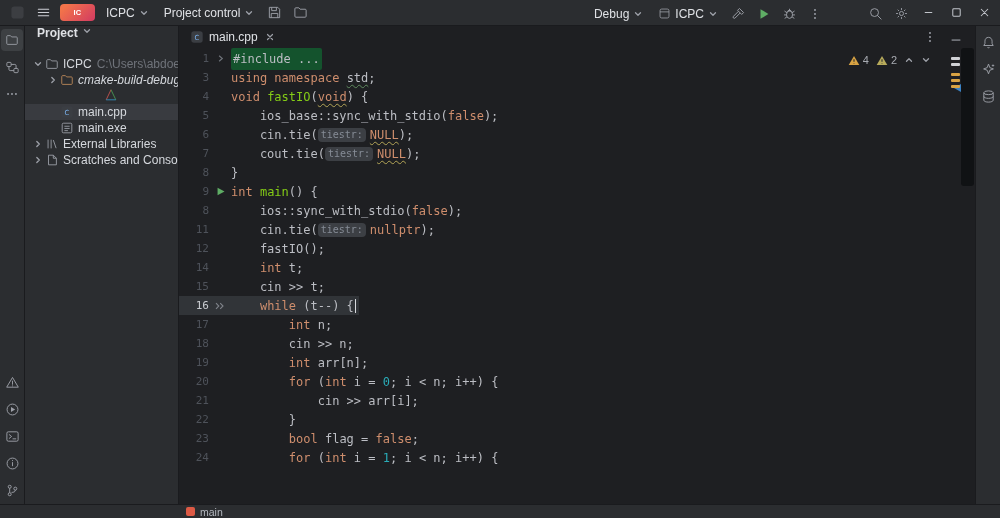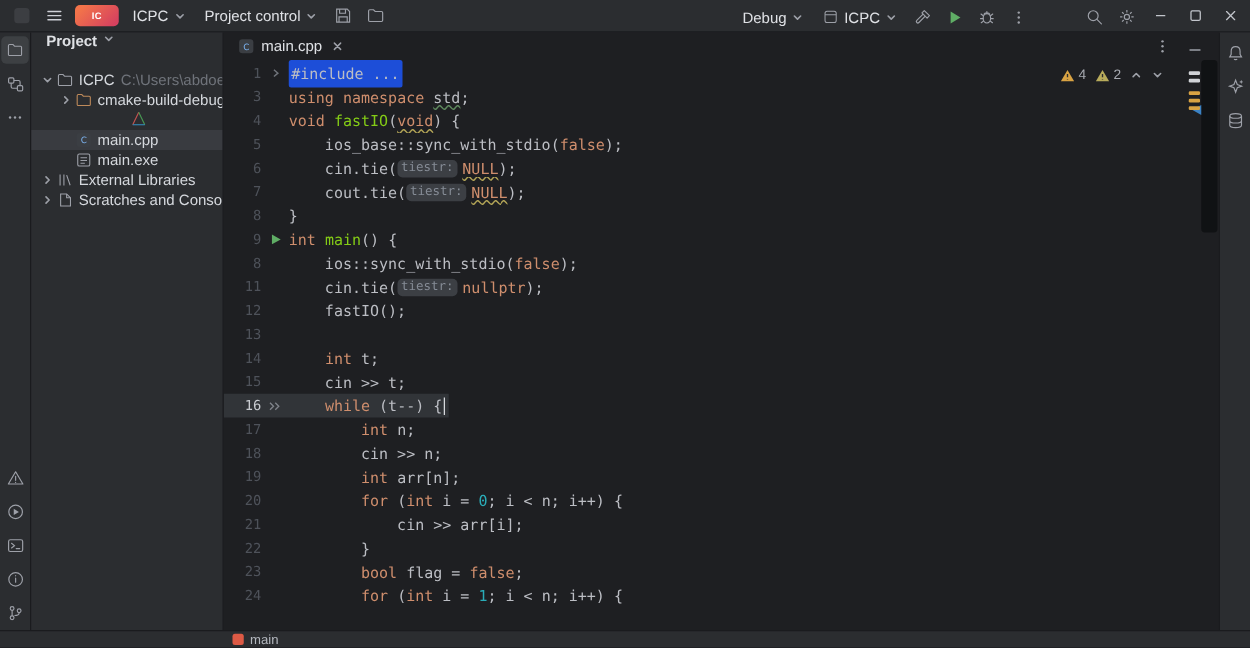--- a/index.html
+++ b/index.html
@@ -41,21 +41,21 @@
 .line.cur{width:max-content;background:#313438;padding-right:3px}
 .ln{flex:none;width:30px;text-align:right;color:#4e525a;font-size:11px;font-family:"DejaVu Sans Mono",monospace}
 .line.cur .ln{color:#c9ccd1}
 .gut{flex:none;width:22px;display:flex;align-items:center;justify-content:center}
 .src{white-space:pre;display:flex;align-items:center}
 .tk{white-space:pre}
 .tk.d{color:#bcbec4}
 .tk.k{color:#cf8e6d}
 .tk.fn{color:#84cc16}
 .tk.num{color:#2aacb8}
-.tk.fold{background:#1d4ed8;border-radius:2px;padding:4px 2px}
+.tk.fold{background:#14532d;border-radius:2px;padding:4px 2px}
 .tk.chip{background:#3c3f44;color:#868c96;font-size:10px;border-radius:4px;padding:0 3px;margin-right:4px;height:14px;display:inline-flex;align-items:center}
 .tk.w{text-decoration:underline wavy #b3a556;text-decoration-thickness:1px;text-underline-offset:2px}
 .tk.wg{text-decoration:underline wavy #5f8a5e;text-decoration-thickness:1px;text-underline-offset:2px}
 .caret{width:1.5px;height:14px;background:#d7d9dd;margin-left:1px}
 .inspect{position:absolute;top:6px;right:44px;display:flex;align-items:center;gap:7px;color:#a8abb2;font-size:11px}
 .insp-item{display:flex;align-items:center;gap:3px}
 .stripe{position:absolute;top:0;right:0;bottom:0;width:28px}
 .sthumb{position:absolute;top:0;right:1px;width:13px;height:138px;border-radius:3px;background:#101214}
 .smark{position:absolute;right:15px;width:9px;height:3px;border-radius:1px}
 .snav{position:absolute;right:14px;width:0;height:0;border-top:4px solid transparent;border-bottom:4px solid transparent;border-right:7px solid #3b82c4}
@@ -267,21 +267,21 @@
               </svg>
             </span>
             <span class="ic ticon">
               <svg width="14" height="14" viewBox="0 0 16 16">
                 <path d="M2 4c0-.6.4-1 1-1h3.2l1.4 1.5H13c.6 0 1 .4 1 1V12c0 .6-.4 1-1 1H3c-.6 0-1-.4-1-1z" stroke="#9da0a8" fill="none"></path>
               </svg>
             </span>
             <span class="tlabel">ICPC</span>
             <span class="tpath">C:\Users\abdoe\OneDr</span>
           </div>
-          <div class="trow" style="padding-left: 21px;">
+          <div class="trow" style="padding-left: 21px; font-style: italic;">
             <span class="chev ic">
               <svg width="10" height="10" viewBox="0 0 10 10">
                 <path d="M3.8 2.5 6.3 5 3.8 7.5" stroke="#9da0a8" stroke-width="1.3" fill="none" stroke-linecap="round" stroke-linejoin="round"></path>
               </svg>
             </span>
             <span class="ic ticon">
               <svg width="14" height="14" viewBox="0 0 16 16">
                 <path d="M2 4c0-.6.4-1 1-1h3.2l1.4 1.5H13c.6 0 1 .4 1 1V12c0 .6-.4 1-1 1H3c-.6 0-1-.4-1-1z" stroke="#bf8a5a" fill="none"></path>
               </svg>
             </span>
@@ -437,25 +437,20 @@
             </div>
             <div class="line">
               <span class="ln">11</span>
               <span class="gut ic"></span>
               <span class="src"><span class="tk d">    cin.tie(</span><span class="tk chip">tiestr:</span><span class="tk k">nullptr</span><span class="tk d">);</span></span>
             </div>
             <div class="line">
               <span class="ln">12</span>
               <span class="gut ic"></span>
               <span class="src"><span class="tk d">    fastIO();</span></span>
-            </div>
-            <div class="line">
-              <span class="ln">13</span>
-              <span class="gut ic"></span>
-              <span class="src"></span>
             </div>
             <div class="line">
               <span class="ln">14</span>
               <span class="gut ic"></span>
               <span class="src"><span class="tk d">    </span><span class="tk k">int</span><span class="tk d"> t;</span></span>
             </div>
             <div class="line">
               <span class="ln">15</span>
               <span class="gut ic"></span>
               <span class="src"><span class="tk d">    cin &gt;&gt; t;</span></span>

